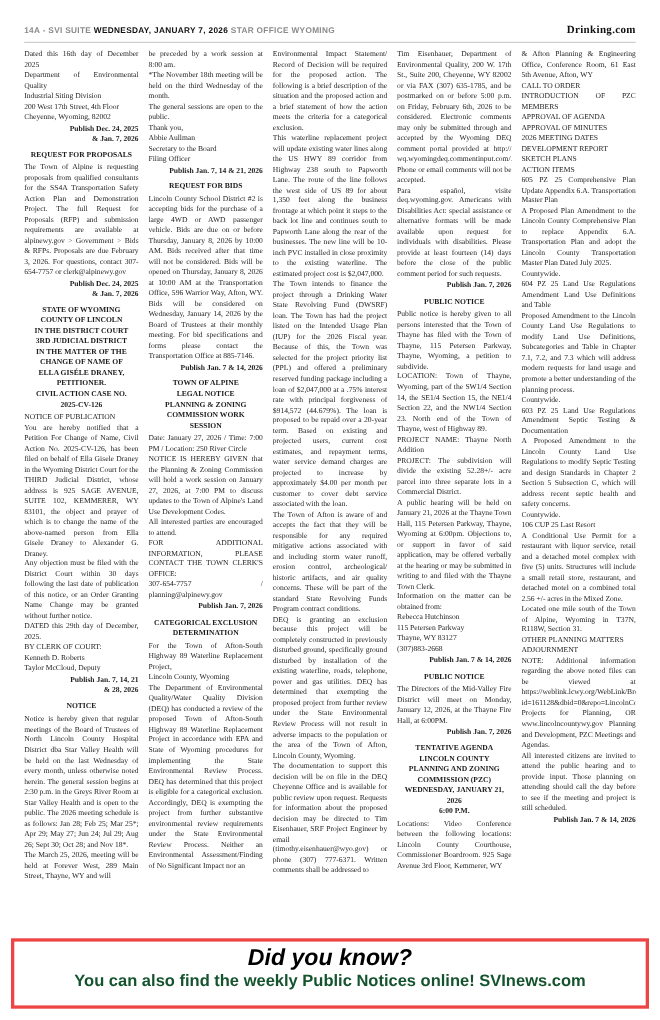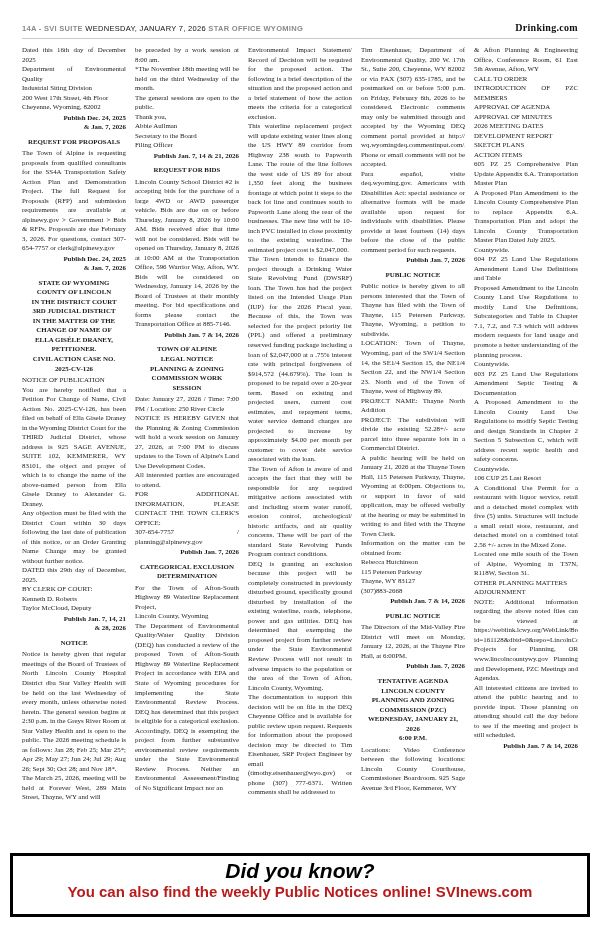--- a/index.html
+++ b/index.html
@@ -15,21 +15,21 @@
   .header-bar {
     position: absolute;
     top: 22px; left: 22px; right: 22px;
     display: flex; justify-content: space-between; align-items: baseline;
     font-family: "Liberation Sans", sans-serif;
     font-size: 7.5px; letter-spacing: 0.3px;
     border-bottom: 1px solid #c9c9c9;
     padding-bottom: 5px;
   }
   .hl-gray { color: #8a8a8a; font-weight: bold; }
-  .hl-bold { color: #111; font-weight: normal; }
+  .hl-bold { color: #111; font-weight: bold; }
   .header-right { font-family: "Liberation Serif", serif; font-weight: bold; font-size: 10px; color: #111; }
   .columns {
     position: absolute;
     top: 45px; left: 22px; right: 22px; height: 802px;
     display: flex; gap: 9px;
     overflow: hidden;
   }
   .col {
     flex: 1 1 0; min-width: 0;
     font-size: 6.9px; line-height: 1.38;
@@ -43,33 +43,33 @@
     margin: 5px 0 2px 0;
   }
   .col .pub {
     font-weight: bold; text-align: right;
     white-space: pre-line;
     margin: 1px 0 4px 0;
   }
   .banner {
     position: absolute;
     left: 10px; right: 10px; top: 853px; height: 64px;
-    border: 3px solid #000000;
+    border: 3px solid #ef4444;
     background: #fff;
     text-align: center;
     font-family: "Liberation Sans", sans-serif;
     padding-top: 3px;
   }
   .banner-title {
     font-size: 21px; font-weight: bold; font-style: italic;
     color: #000; line-height: 1.15;
   }
   .banner-sub {
     font-size: 15px; font-weight: bold;
-    color: #b91c1c; line-height: 1.2;
+    color: #14532d; line-height: 1.2;
   }
 </style>
 </head>
 <body>
 
 <div class="page">
   <div class="header-bar">
     <div class="header-left">
       <span class="hl-gray">14A - SVI SUITE</span>
       <span class="hl-bold">WEDNESDAY, JANUARY 7, 2026</span>

